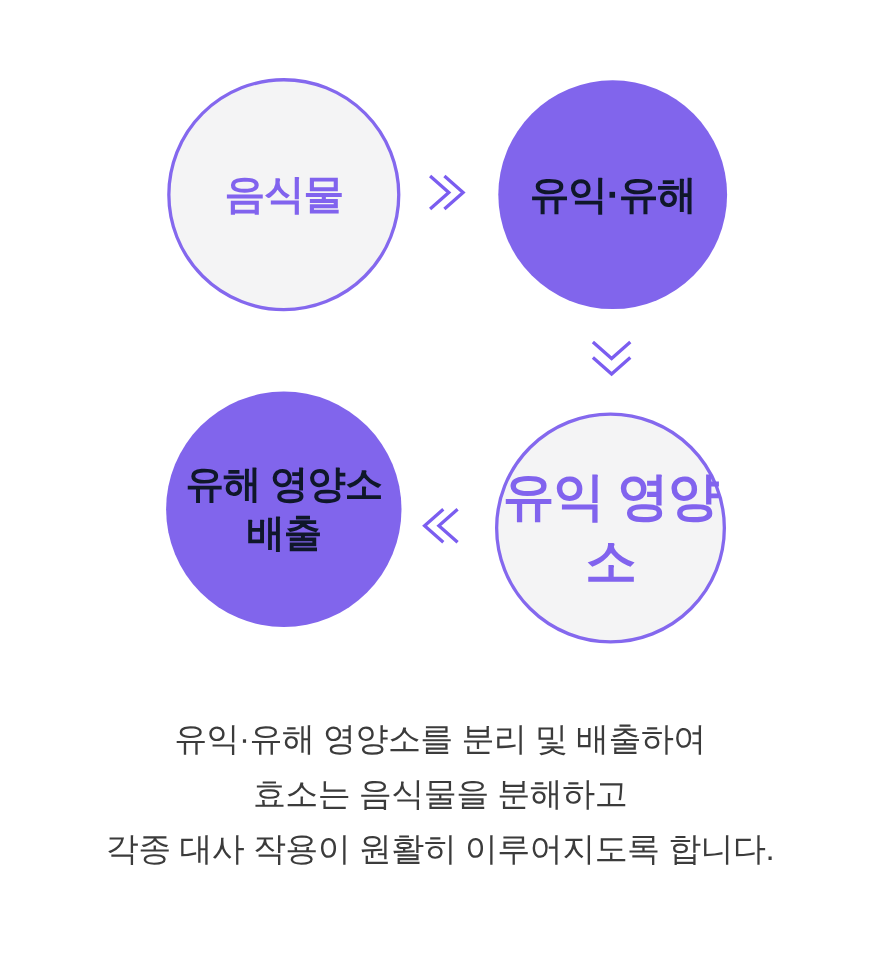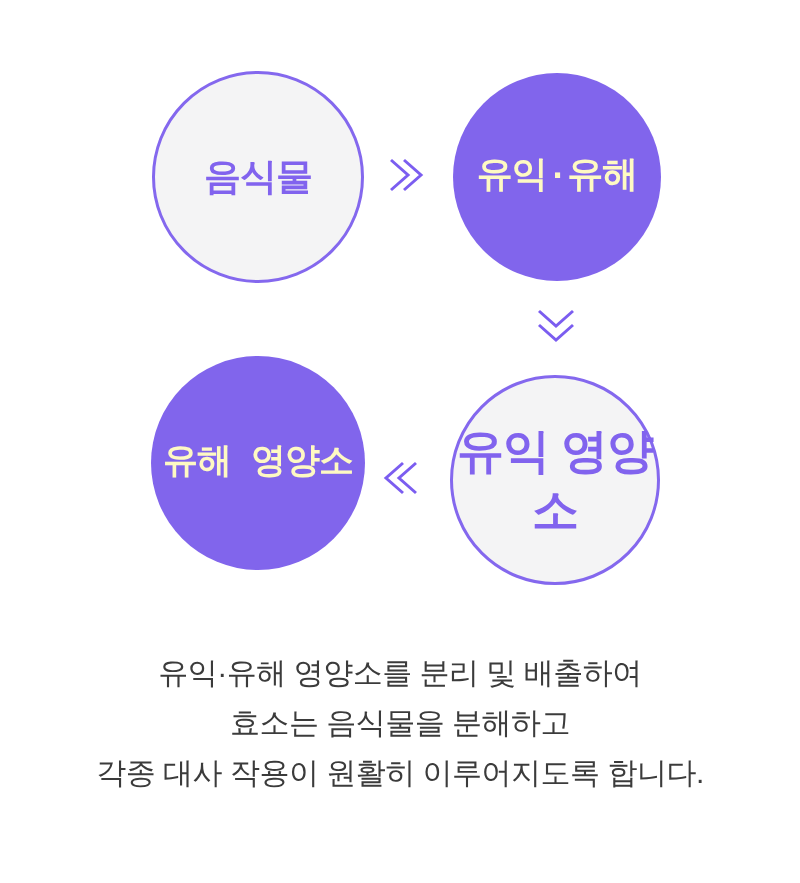--- a/index.html
+++ b/index.html
@@ -35,22 +35,21 @@
     letter-spacing: -1px;
     box-sizing: border-box;
   }
   .circle.outline {
     background: var(--circle-gray);
     border: 3px solid var(--purple-border);
     color: var(--purple-text);
   }
   .circle.filled {
     background: var(--purple-fill);
-    color: #fef9c3;
-    font-family: Liberation Mono, monospace;
+    color: #0f172a;
   }
   #circle-step1 { left: 152px; top: 71px;  width: 212px; height: 212px; font-size: 37px; line-height: 1.22; }
   #circle-step2 { left: 453px; top: 73px;  width: 208px; height: 208px; font-size: 36px; line-height: 1.22; }
   #circle-step4 { left: 151px; top: 356px; width: 214px; height: 214px; font-size: 35px; line-height: 1.26; }
   #circle-step3 { left: 450px; top: 375px; width: 210px; height: 210px; font-size: 47px; line-height: 1.26; }
   .chevron { position: absolute; }
   .chevron svg { display: block; }
   .chevron path {
     fill: none;
     stroke: var(--chevron);
@@ -106,20 +105,21 @@
 
   <div class="chevron" id="arrow-left">
     <svg width="40" height="44" viewBox="0 0 40 44">
       <path d="M34 7 L17 22 L34 37"></path>
       <path d="M21 7 L4 22 L21 37"></path>
     </svg>
   </div>
 
   <div class="circle filled" id="circle-step4">
     <span>유해 영양소</span>
+    <span>배출</span>
   </div>
 
   <div class="caption">
     <div>유익·유해 영양소를 분리 및 배출하여</div>
     <div>효소는 음식물을 분해하고</div>
     <div>각종 대사 작용이 원활히 이루어지도록 합니다.</div>
   </div>
 
 </div>
 

